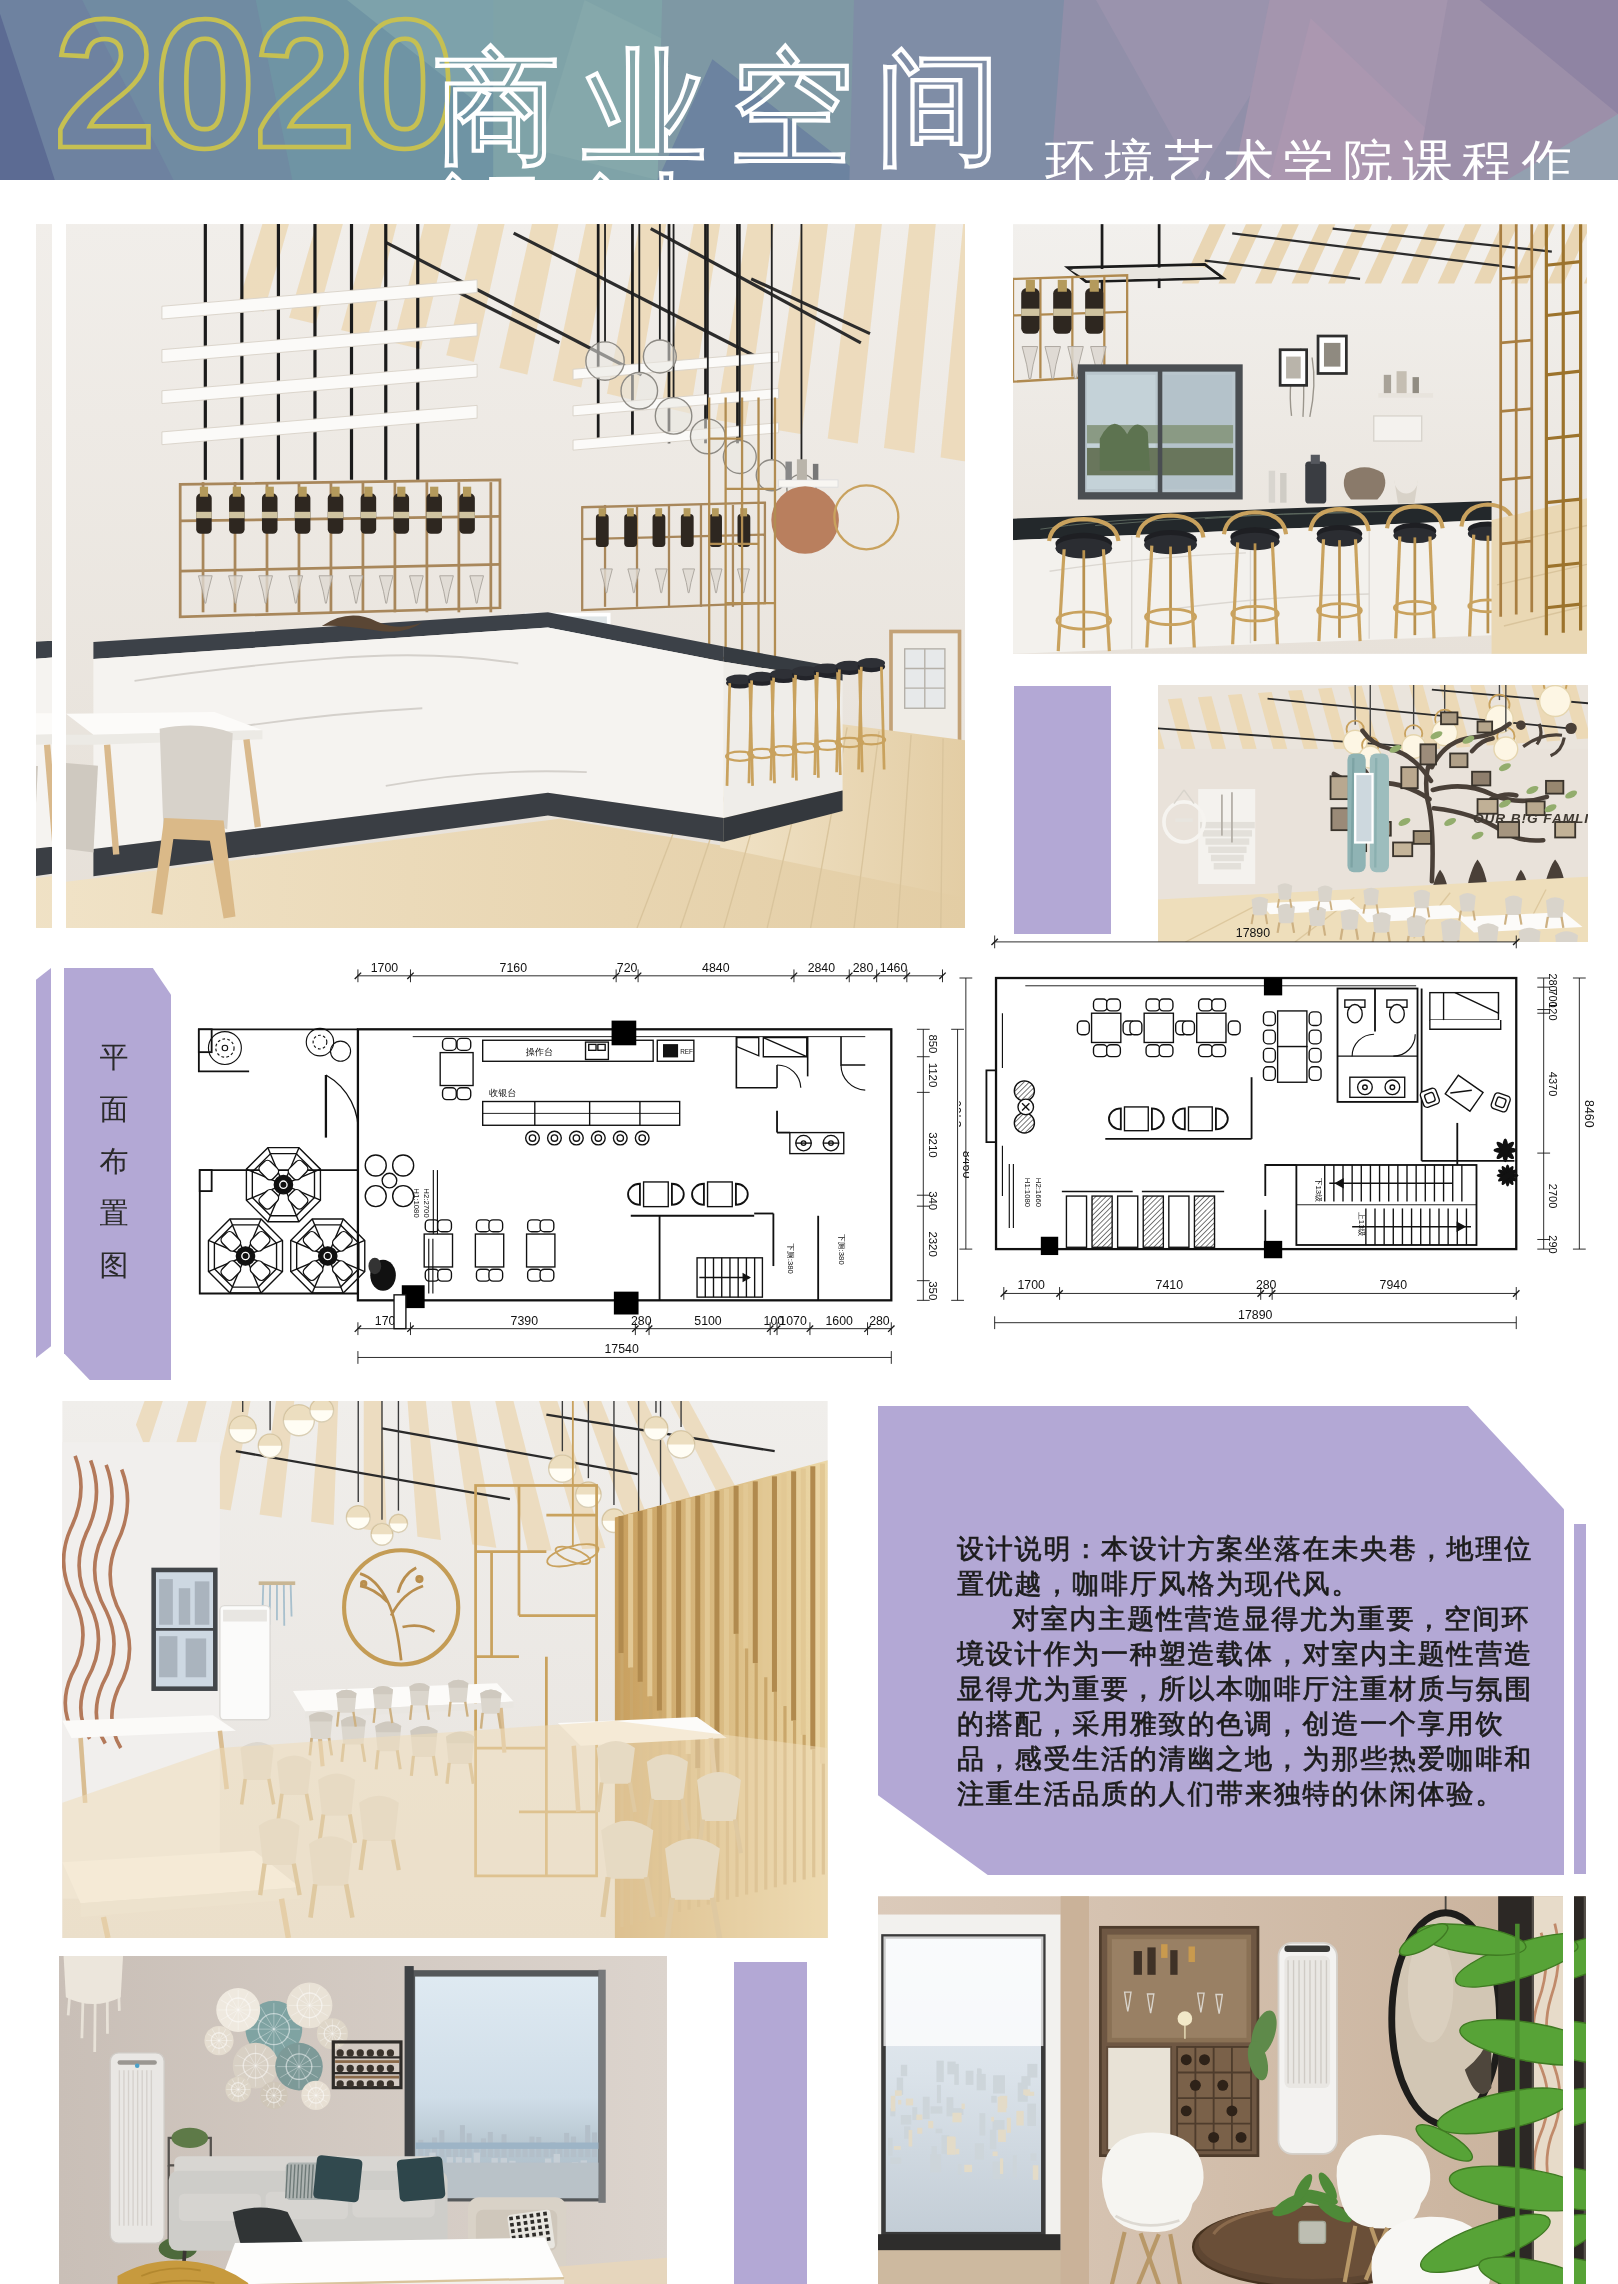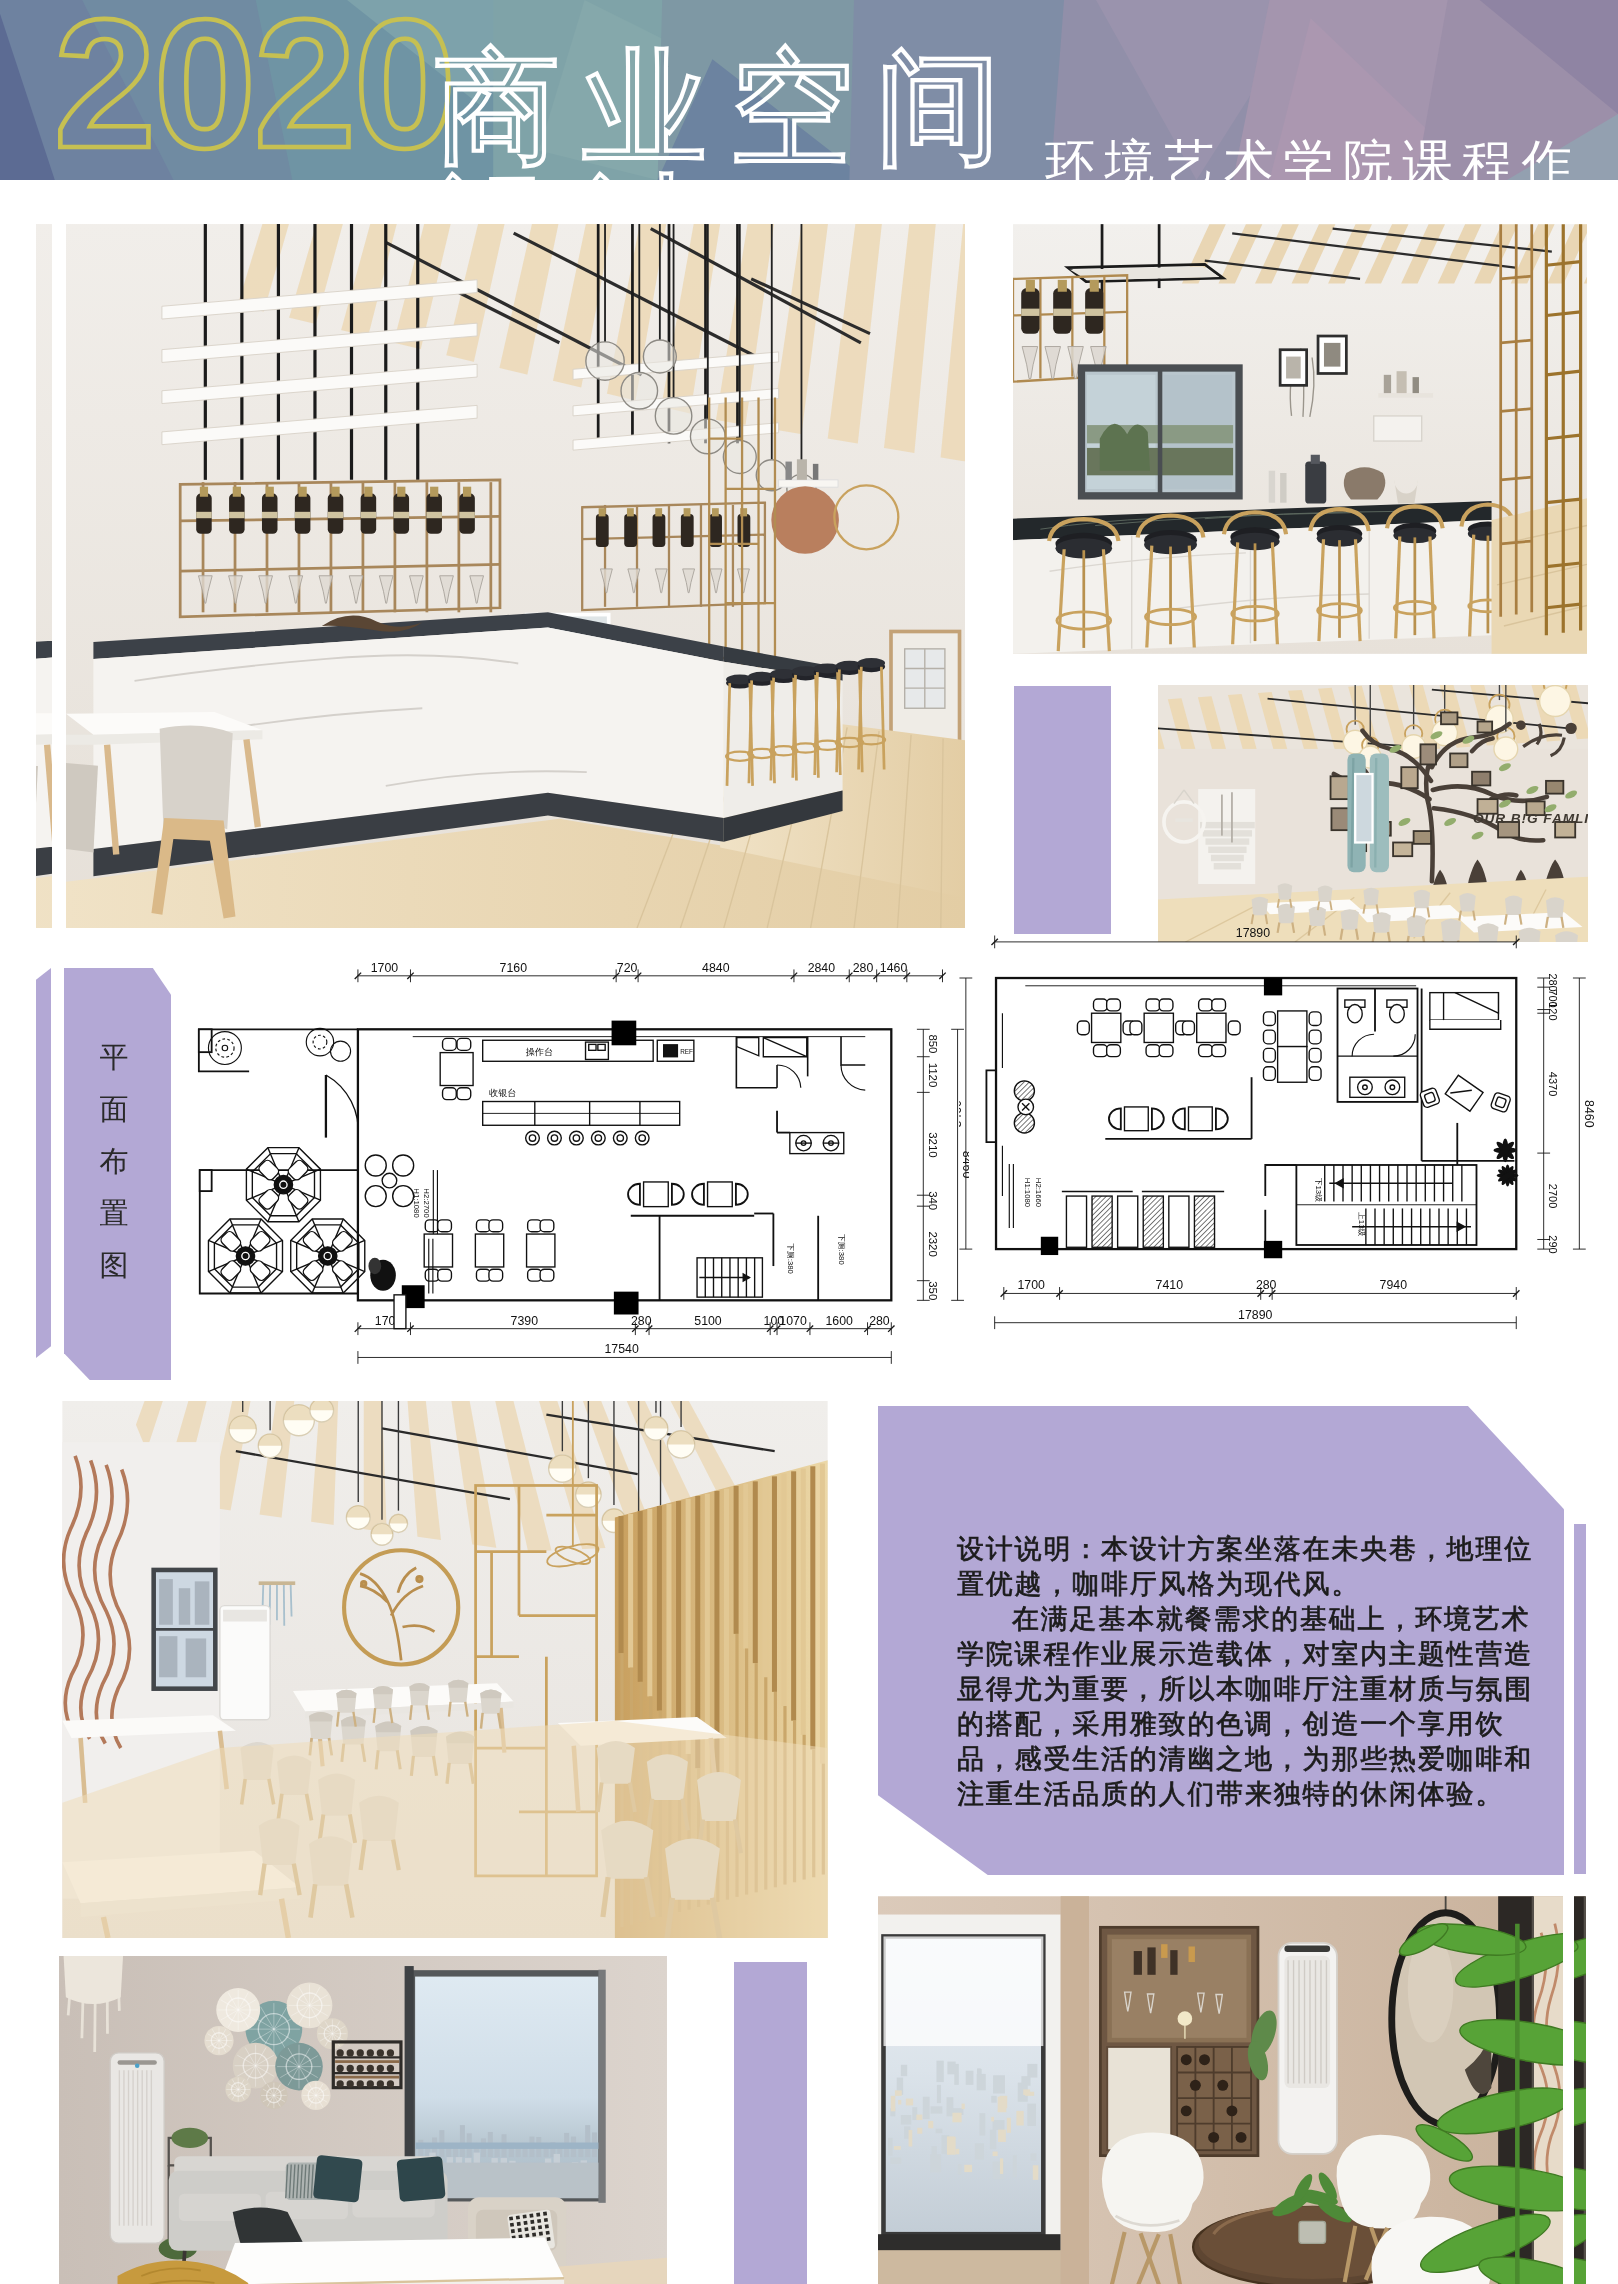--- a/index.html
+++ b/index.html
@@ -1862,21 +1862,21 @@
           <path d="M 0 0 q 30 -22 60 0 l -7 56 l -46 0 z" fill="#dcd7ce"></path>
           <line x1="8" y1="54" x2="2" y2="100" stroke="#cdb183" stroke-width="6"></line>
           <line x1="52" y1="54" x2="60" y2="100" stroke="#cdb183" stroke-width="6"></line>
         </g>
       </g>
       <polygon points="0,940 0,880 345,760 1210,700 1676,760 1676,1176 0,1176" fill="#eedcba" opacity="0.55"></polygon>
     </svg></div>
 
 <div class="abs" style="left:878px;top:1406px;width:686px;height:469px;background:#b3a8d5;clip-path:polygon(0 0,86% 0,100% 22%,100% 100%,16% 100%,0 83%);"></div>
 
-<div class="abs cjk" style="left:957px;top:1490px;width:576px;height:320px;font-size:27px;line-height:35px;color:#1c1c1c;letter-spacing:1.8px;margin-top:42px;-webkit-text-stroke:0.7px #1c1c1c;">设计说明：本设计方案坐落在未央巷，地理位置优越，咖啡厅风格为现代风。<br><span style="margin-left:55px;">在满足基本就餐需求的基础上，环境艺术学院课程作业展示</span>造载体，对室内主题性营造显得尤为重要，所以本咖啡厅注重材质与氛围的搭配，采用雅致的色调，创造一个享用饮品，感受生活的清幽之地，为那些热爱咖啡和注重生活品质的人们带来独特的休闲体验。</div>
+<div class="abs cjk" style="left:957px;top:1490px;width:576px;height:320px;font-size:27px;line-height:35px;color:#1c1c1c;letter-spacing:1.8px;margin-top:42px;-webkit-text-stroke:0.7px #1c1c1c;">设计说明：本设计方案坐落在未央巷，地理位置优越，咖啡厅风格为现代风。<br><span style="margin-left:55px;">对室内主题性营造显得尤为重要，空间环境设计作为一种塑</span>造载体，对室内主题性营造显得尤为重要，所以本咖啡厅注重材质与氛围的搭配，采用雅致的色调，创造一个享用饮品，感受生活的清幽之地，为那些热爱咖啡和注重生活品质的人们带来独特的休闲体验。</div>
 
 <div class="abs" style="left:1574px;top:1524px;width:12.3px;height:350px;background:#b3a8d5;"></div>
 
 <div class="ph" style="left:59px;top:1956px;width:608px;height:357px;" id="p5"><svg width="608" height="357" viewBox="0 0 1330 781">
       <defs>
         <linearGradient id="p5w" x1="0" y1="0" x2="1" y2="0">
           <stop offset="0" stop-color="#c9bfb7"></stop>
           <stop offset="1" stop-color="#dcd4cd"></stop>
         </linearGradient>
         <linearGradient id="p5sky" x1="0" y1="0" x2="0" y2="1">

